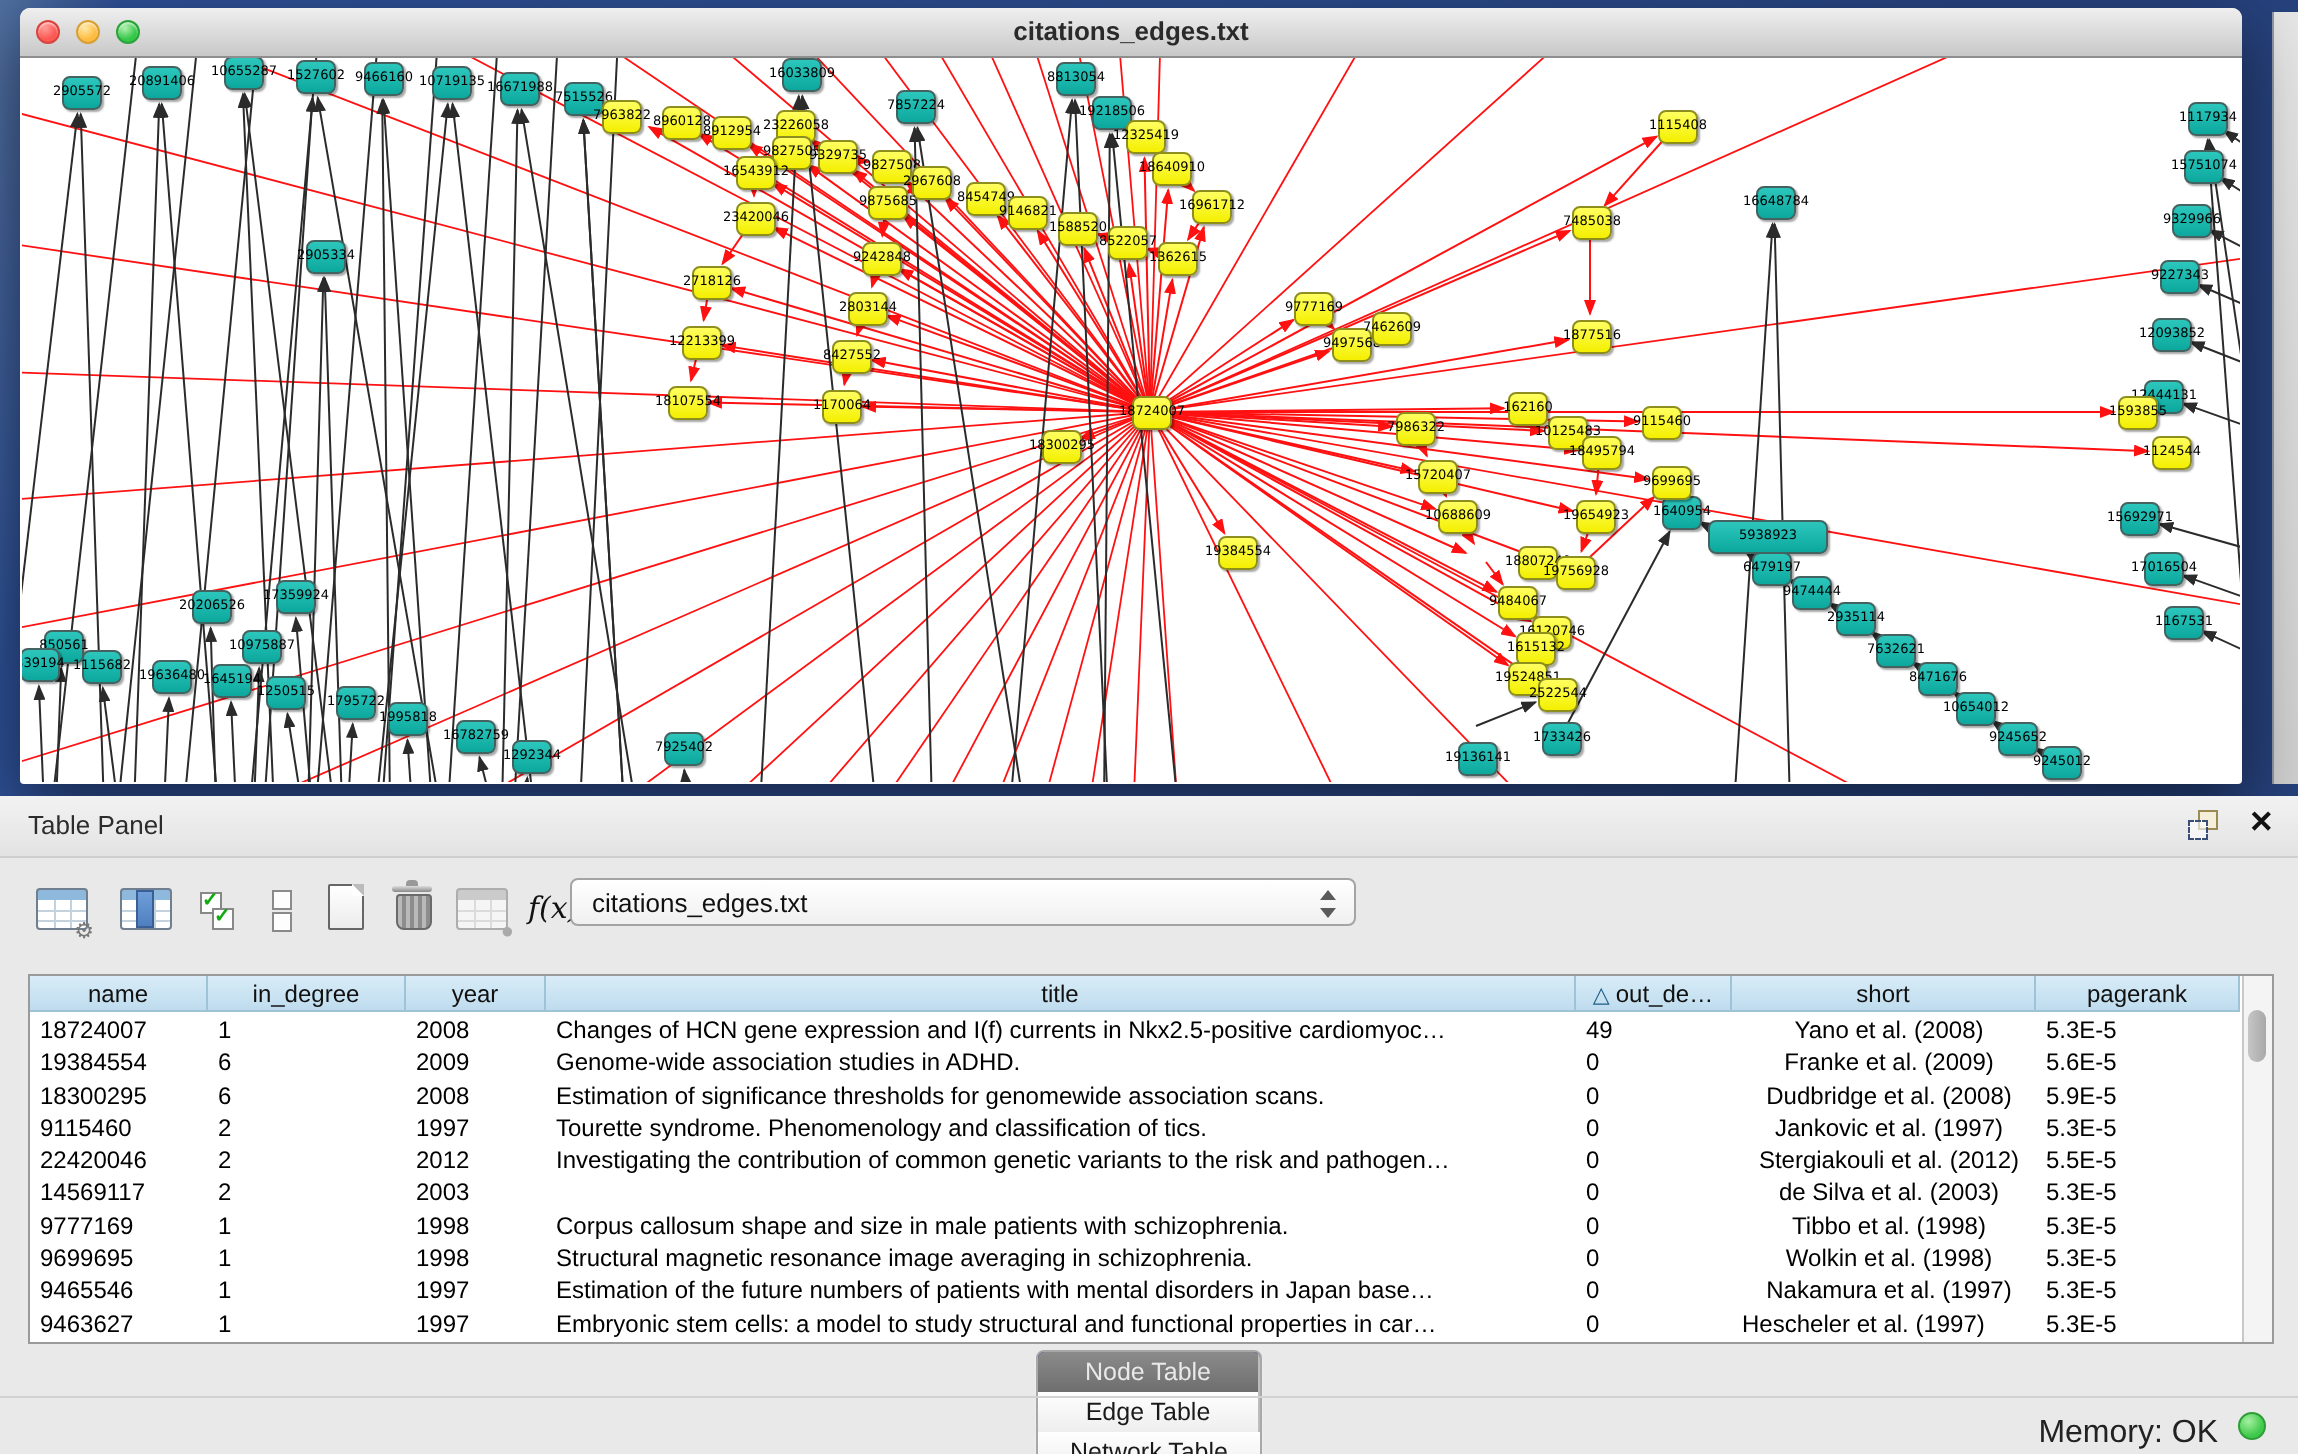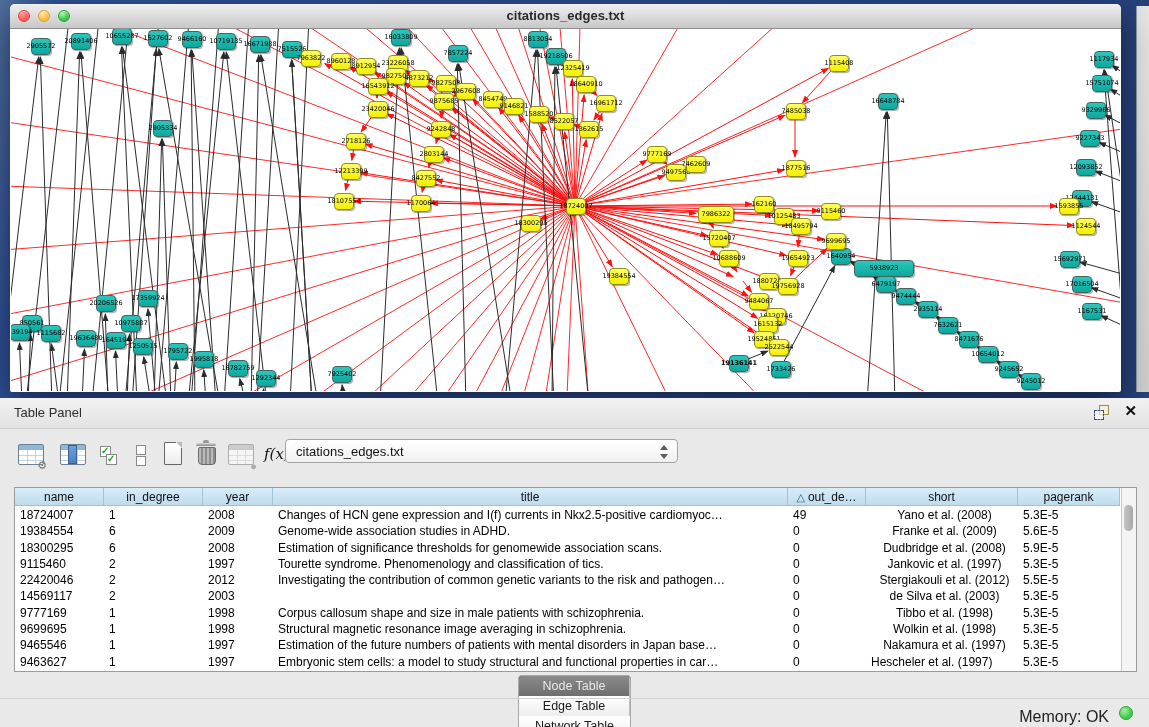--- a/index.html
+++ b/index.html
@@ -390,21 +390,21 @@
           </div>
           <div class="gnode teal" style="left: 217px; top: 331px;">
             <span class="glbl">16782759</span>
           </div>
           <div class="gnode teal" style="left: 245px; top: 341px;">
             <span class="glbl">1292344</span>
           </div>
           <div class="gnode teal" style="left: 321px; top: 337px;">
             <span class="glbl">7925402</span>
           </div>
-          <div class="gnode teal" style="left: 718px; top: 326px; font-weight: bold;">
+          <div class="gnode teal" style="left: 718px; top: 342px;">
             <span class="glbl">19136141</span>
           </div>
           <div class="gnode teal" style="left: 760px; top: 332px;">
             <span class="glbl">1733426</span>
           </div>
           <div class="gnode teal" style="left: 820px; top: 219px;">
             <span class="glbl">1640954</span>
           </div>
           <div class="gnode teal" style="left: 843px; top: 231px; padding-left: 40px;">
             <span class="glbl">5938923</span>
@@ -475,21 +475,21 @@
           <div class="gnode yellow" style="left: 377px; top: 26px;">
             <span class="glbl">23226058</span>
           </div>
           <div class="gnode yellow" style="left: 375px; top: 39px;">
             <span class="glbl">9827505</span>
           </div>
           <div class="gnode yellow" style="left: 357px; top: 49px;">
             <span class="glbl">16543912</span>
           </div>
           <div class="gnode yellow" style="left: 398px; top: 41px;">
-            <span class="glbl">4873212</span>
+            <span class="glbl">9329735</span>
           </div>
           <div class="gnode yellow" style="left: 425px; top: 46px;">
             <span class="glbl">9827508</span>
           </div>
           <div class="gnode yellow" style="left: 445px; top: 54px;">
             <span class="glbl">2967608</span>
           </div>
           <div class="gnode yellow" style="left: 423px; top: 64px;">
             <span class="glbl">9875685</span>
           </div>
@@ -546,21 +546,21 @@
           </div>
           <div class="gnode yellow" style="left: 636px; top: 117px;">
             <span class="glbl">9777169</span>
           </div>
           <div class="gnode yellow" style="left: 655px; top: 135px;">
             <span class="glbl">9497568</span>
           </div>
           <div class="gnode yellow" style="left: 675px; top: 127px;">
             <span class="glbl">7462609</span>
           </div>
-          <div class="gnode yellow" style="left: 687px; top: 177px; padding-left: 16px;">
+          <div class="gnode yellow" style="left: 687px; top: 177px;">
             <span class="glbl">7986322</span>
           </div>
           <div class="gnode yellow" style="left: 698px; top: 201px;">
             <span class="glbl">15720407</span>
           </div>
           <div class="gnode yellow" style="left: 708px; top: 221px;">
             <span class="glbl">10688609</span>
           </div>
           <div class="gnode yellow" style="left: 748px; top: 244px;">
             <span class="glbl">18807249</span>

